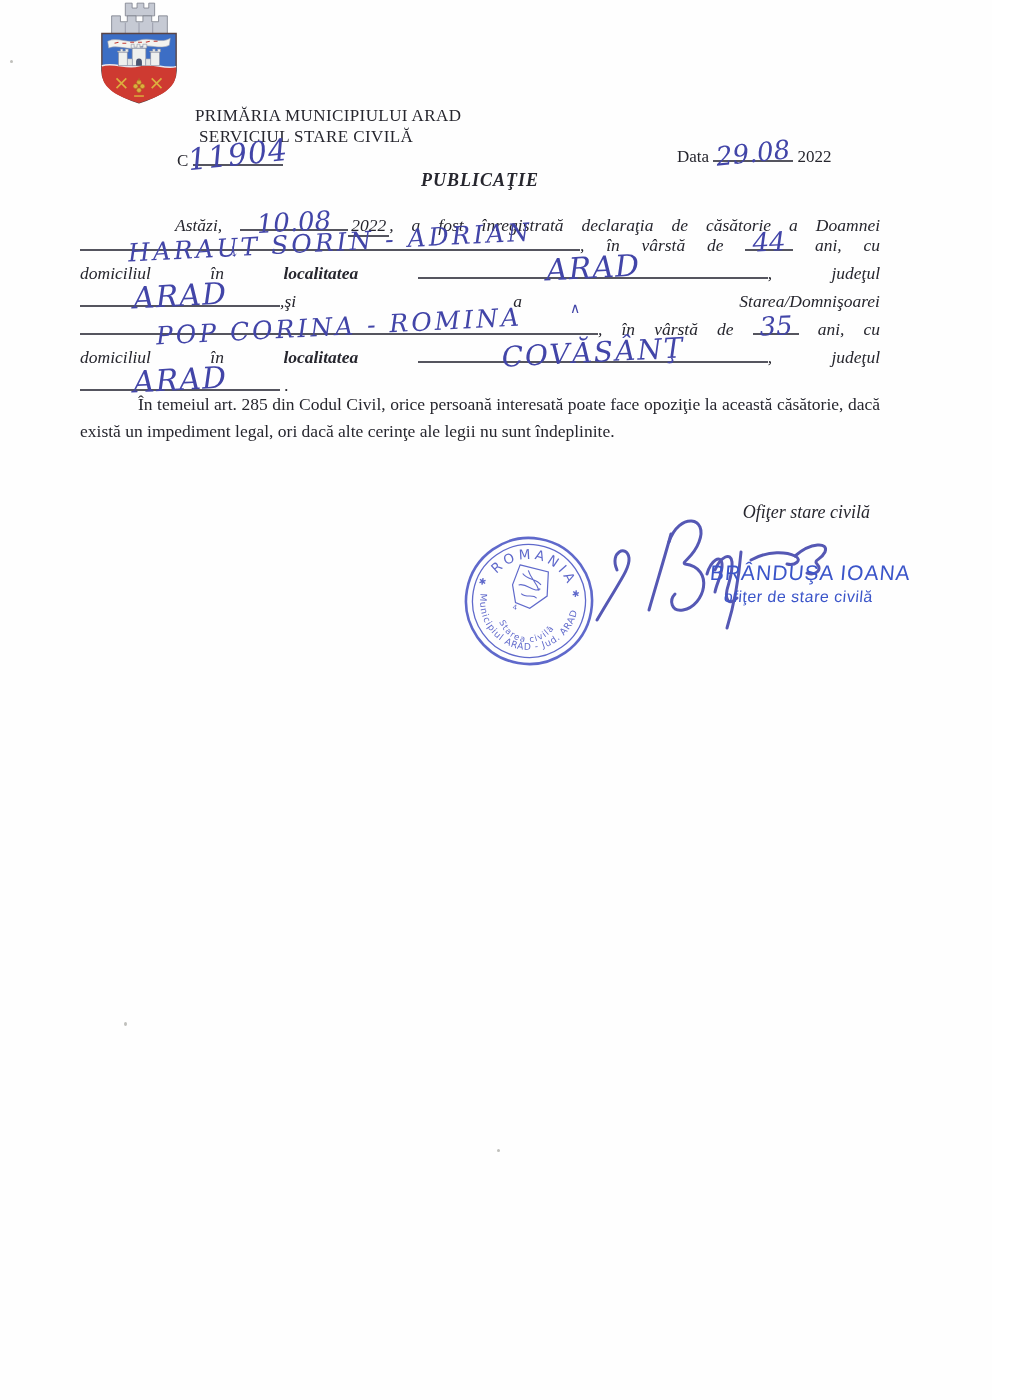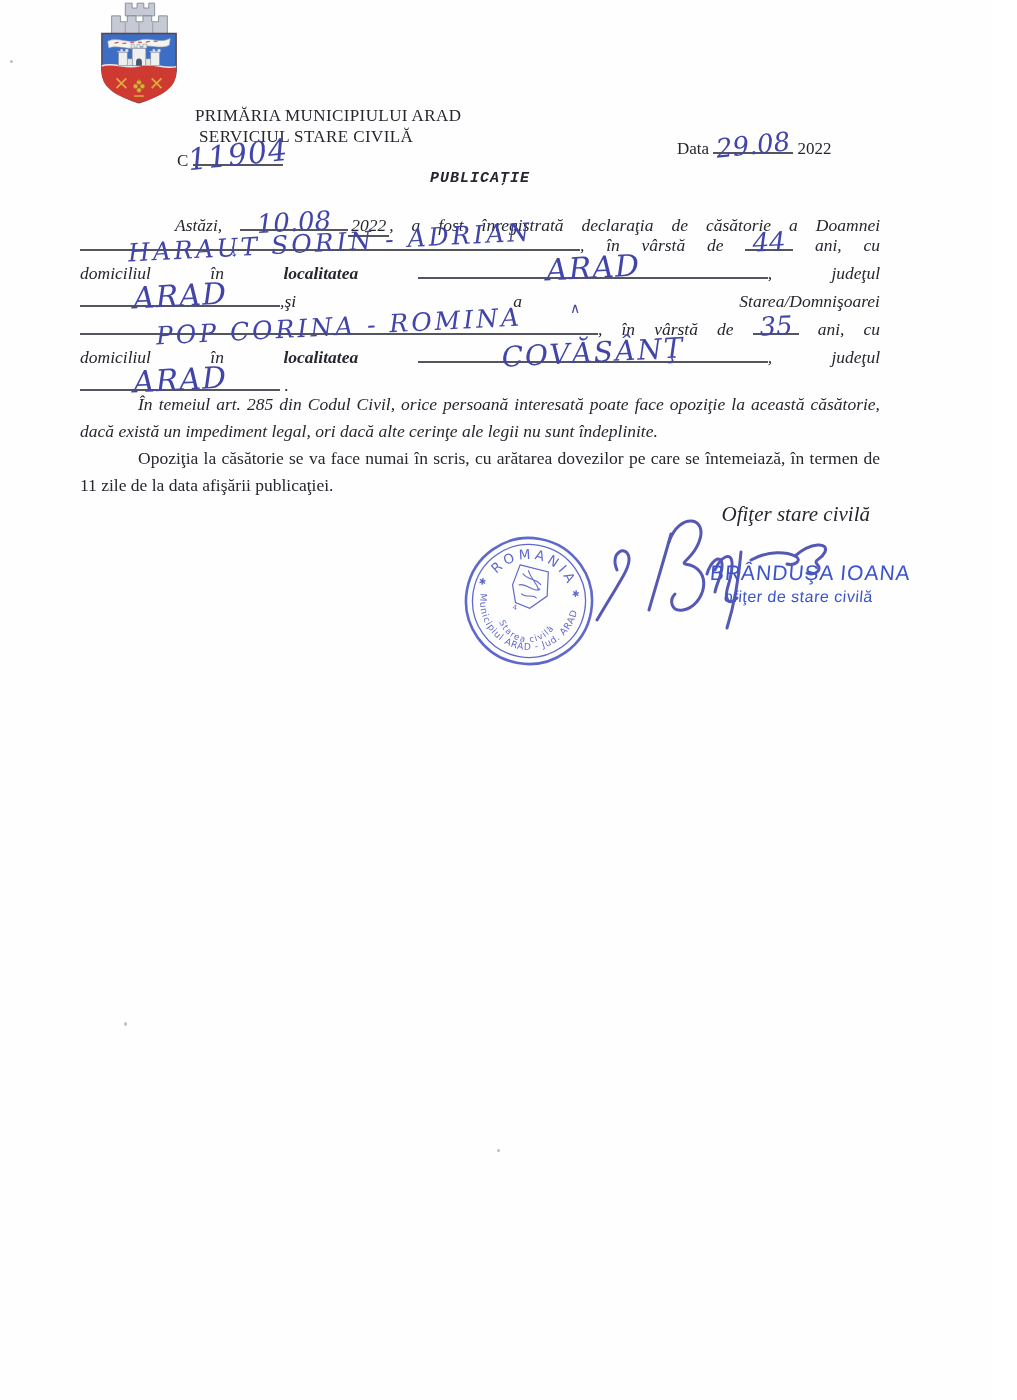--- a/index.html
+++ b/index.html
@@ -21,37 +21,37 @@
   .hw { position:absolute; left:50%; bottom:-6px; transform:translateX(-50%) rotate(-3deg);
         white-space:nowrap; color:#4245a8;
         font-family:"DejaVu Serif", serif; font-style:italic; line-height:1; }
   .hw-26 { font-size:26px; }
   .hw-28 { font-size:28px; letter-spacing:2px; }
   .hw-30 { font-size:30px; letter-spacing:1px; }
   .hw-name { font-size:25px; letter-spacing:3px; }
 
   
   .doc-title { left:80px; top:170px; width:800px; text-align:center;
-               font-size:15px; font-weight:bold; font-style:italic; letter-spacing:1px;font-family:Liberation Mono, monospace; }
+               font-size:18px; font-weight:bold; font-style:italic; letter-spacing:1px; }
 
   
   .bodyline { left:80px; width:800px; font-size:17.5px; font-style:italic;
               text-align:justify; text-align-last:justify; white-space:nowrap; }
   .bodyline .b { font-weight:bold; }
   .ul-print { border-bottom:2px solid #55555f; padding:0 3px; }
   .noJust { text-align-last:left; }
 
   
   .para { left:80px; width:800px; font-size:17.5px; line-height:27px;
           text-align:justify; text-indent:58px; }
-  .italicp { font-style:italic; }
+  .italicp { }
 
   
   .officer-title { left:590px; top:502px; width:280px; text-align:right;
-                   font-size:21px; font-style:italic; }
+                   font-size:18px; font-style:italic; }
   .name-stamp { left:710px; top:561px; font-family:"Liberation Sans", sans-serif;
                 font-size:21px; color:#3b55c9; letter-spacing:1px;
                 transform:skewX(-5deg); white-space:nowrap; }
   .role-stamp { left:724px; top:588px; font-family:"Liberation Sans", sans-serif;
                 font-size:16px; color:#3b55c9; letter-spacing:0.5px;
                 transform:skewX(-5deg); white-space:nowrap; }
 
   .speck { position:absolute; background:#8d8d85; border-radius:50%; opacity:0.55; }
   .penmark { position:absolute; color:#4245a8; font-size:14px; font-family:"DejaVu Serif",serif; }
 </style>
@@ -89,21 +89,21 @@
     <circle cx="45" cy="90" r="2.3" fill="#dcaf3e" stroke="#a87d20" stroke-width="0.5"></circle>
     <path d="M45,78 v3" stroke="#a87d20" stroke-width="1"></path>
     <path d="M22,78 l10,10 M32,78 l-10,10" stroke="#dcaf3e" stroke-width="1.7" fill="none"></path>
     <path d="M58,78 l10,10 M68,78 l-10,10" stroke="#dcaf3e" stroke-width="1.7" fill="none"></path>
     <path d="M40,96 h10" stroke="#dcaf3e" stroke-width="1.5"></path>
   </svg>
 
   <div class="abs hdr-line" style="left:195px;top:106px">PRIMĂRIA MUNICIPIULUI ARAD</div>
   <div class="abs hdr-line" style="left:199px;top:127px">SERVICIUL STARE CIVILĂ</div>
 
-  <div class="abs date-row" style="left:677px;top:136px">
+  <div class="abs date-row" style="left:677px;top:144px">
     <span>Data</span>
     <span class="blank" style="width:80px">
       <span class="hw hw-26" style="transform:translateX(-50%) rotate(-6deg)">29.08</span>
     </span>
     <span>2022</span>
   </div>
 
   <div class="abs creg-row" style="left:177px;top:148px">
     <span>C</span>
     <span class="blank" style="width:90px">
@@ -171,21 +171,20 @@
   </div>
 
   <div class="abs bodyline noJust" style="top:372px">
     <span class="blank" style="width:200px">
       <span class="hw hw-30">ARAD</span>
     </span>
     <span>.</span>
   </div>
 
   <div class="abs para italicp" style="top:391px">În temeiul art. 285 din Codul Civil, orice persoană interesată poate face opoziţie la această căsătorie, dacă există un impediment legal, ori dacă alte cerinţe ale legii nu sunt îndeplinite.</div>
-  <div class="abs para" style="top:445px">Opoziţia la căsătorie se va face numai în scris, cu arătarea dovezilor pe care se întemeiază, în termen de 11 zile de la data afişării publicaţiei.</div>
 
   <div class="abs officer-title">Ofiţer stare civilă</div>
 
   <svg class="abs" style="left:461px;top:533px;width:136px;height:136px" viewBox="0 0 136 136">
     <g transform="rotate(10 68 68)" opacity="0.88">
       <circle cx="68" cy="68" r="63" fill="none" stroke="#4a55c4" stroke-width="2.6"></circle>
       <circle cx="68" cy="68" r="56.5" fill="none" stroke="#4a55c4" stroke-width="1.3"></circle>
       <defs>
         <path id="arcTop" d="M 26,68 A 42,42 0 0 1 110,68"></path>
         <path id="arcBottom" d="M 19,68 A 49,49 0 0 0 117,68"></path>

